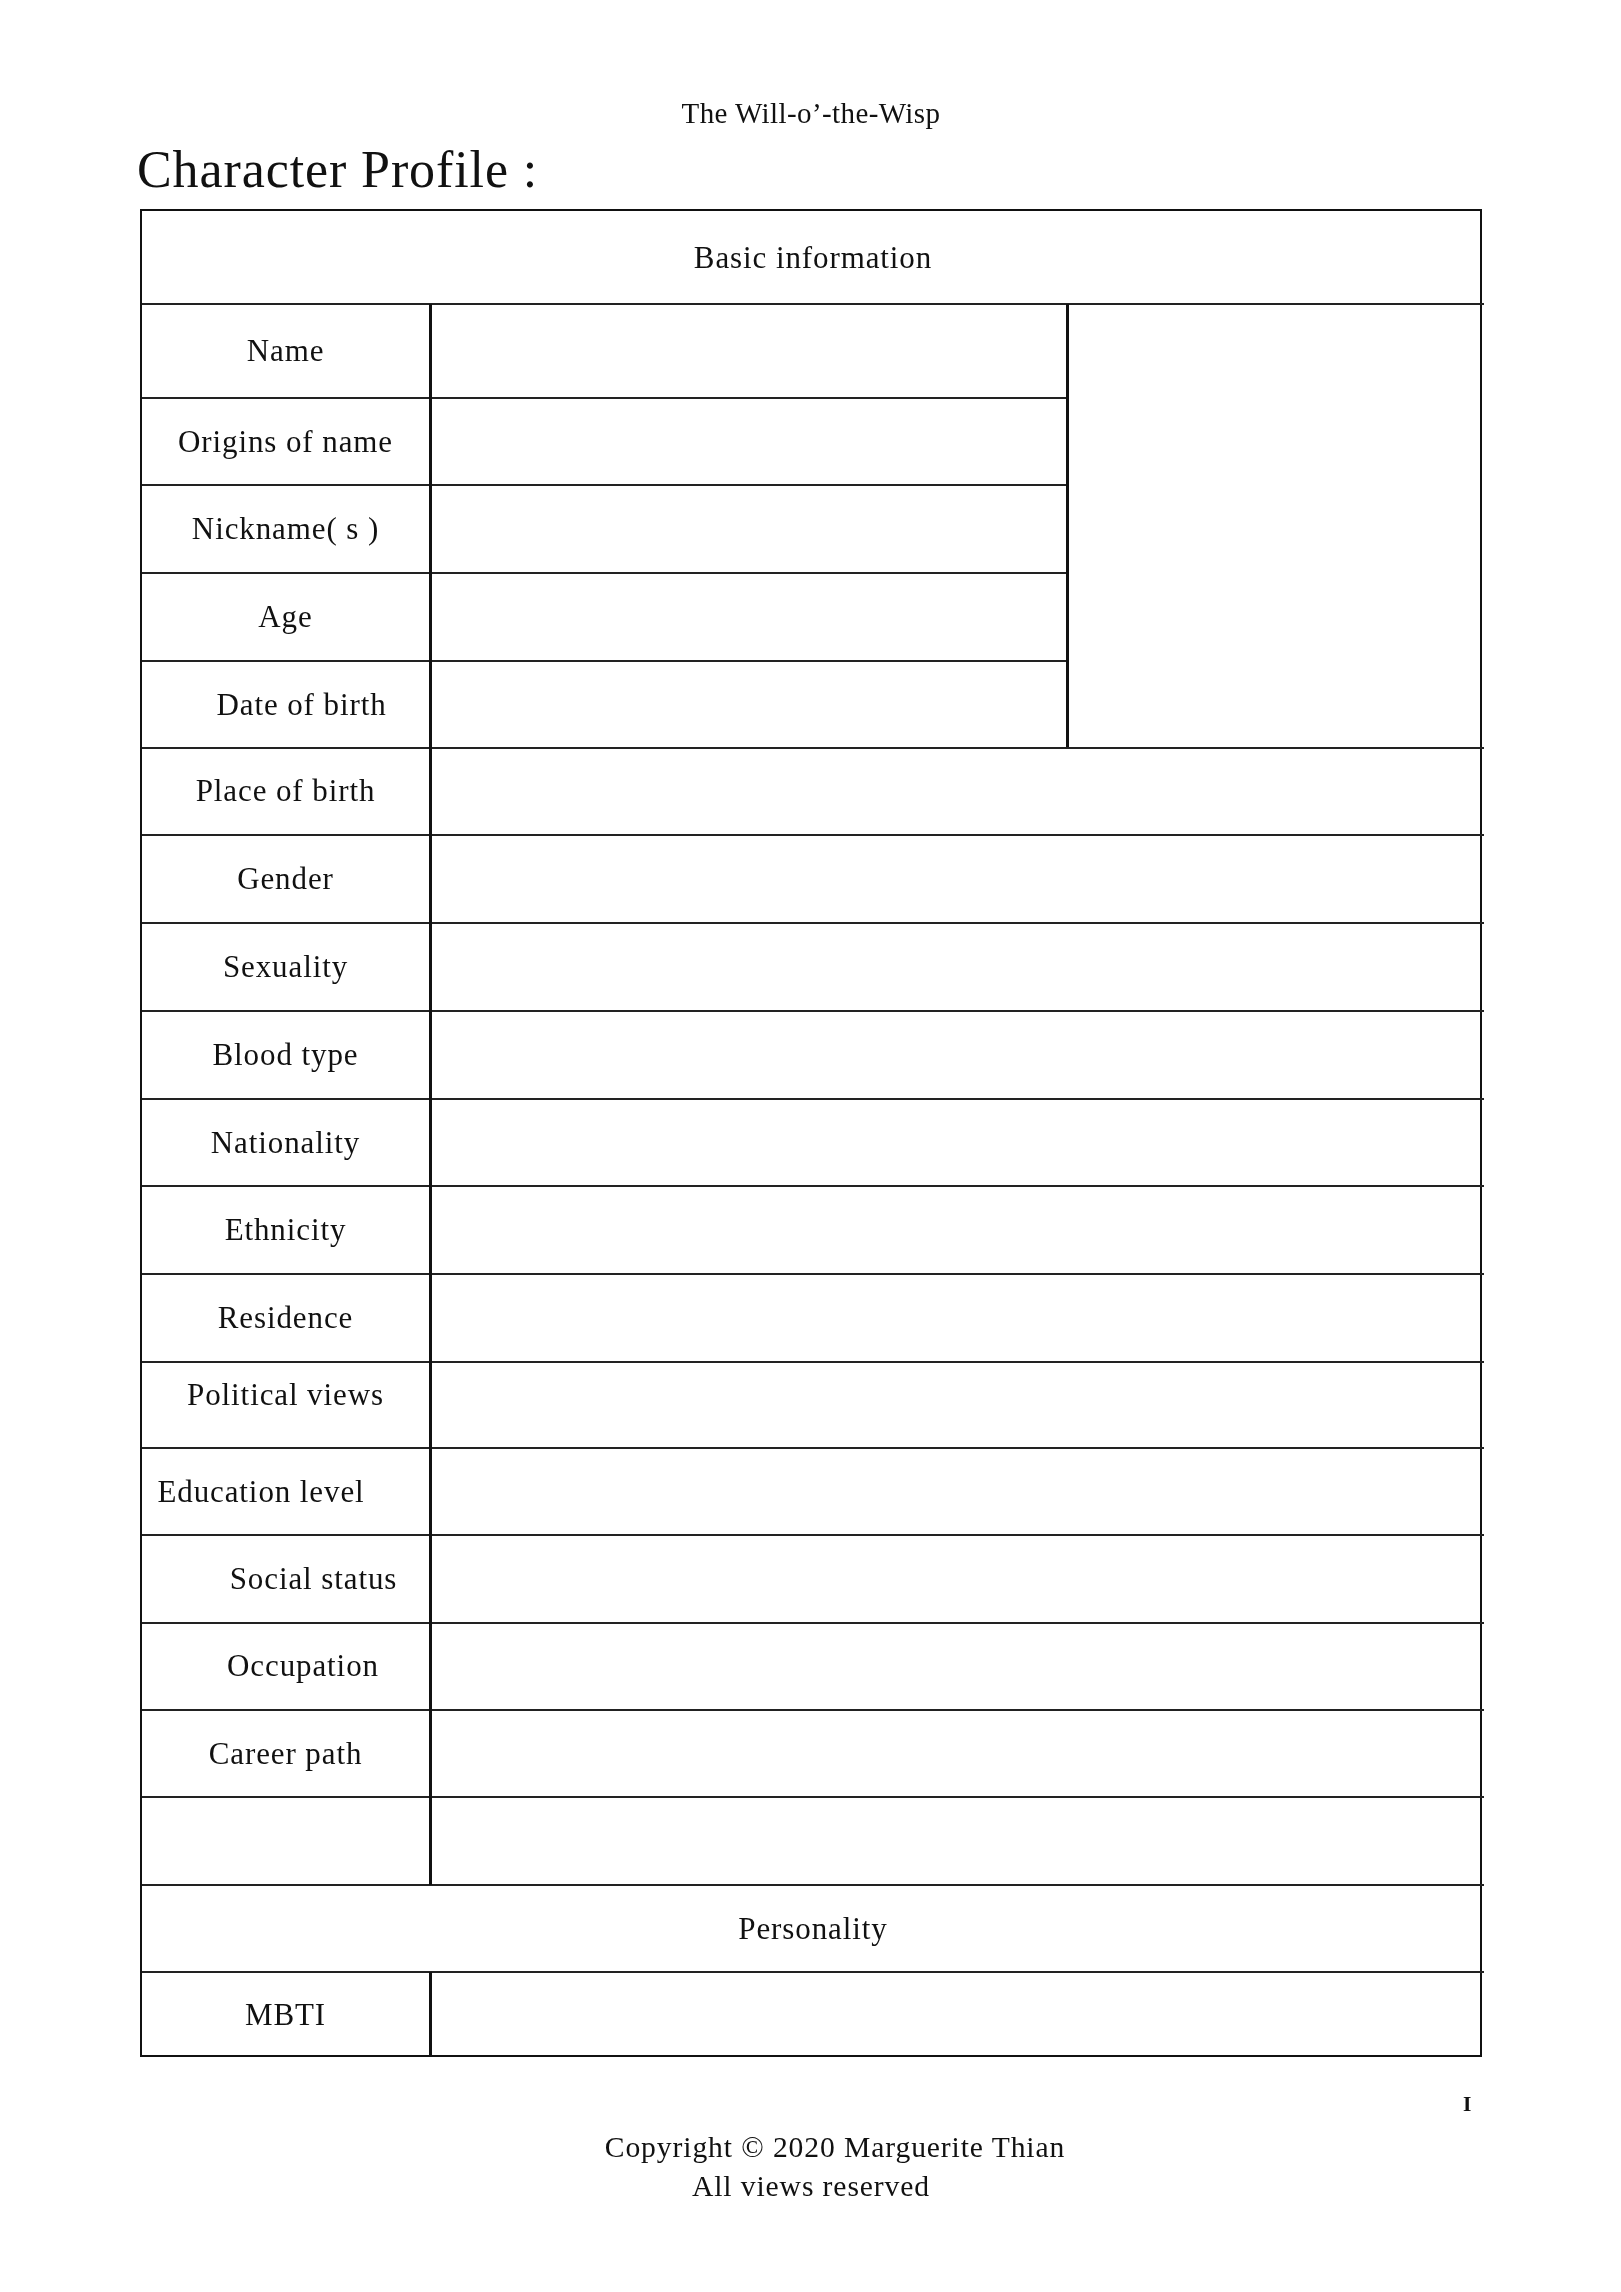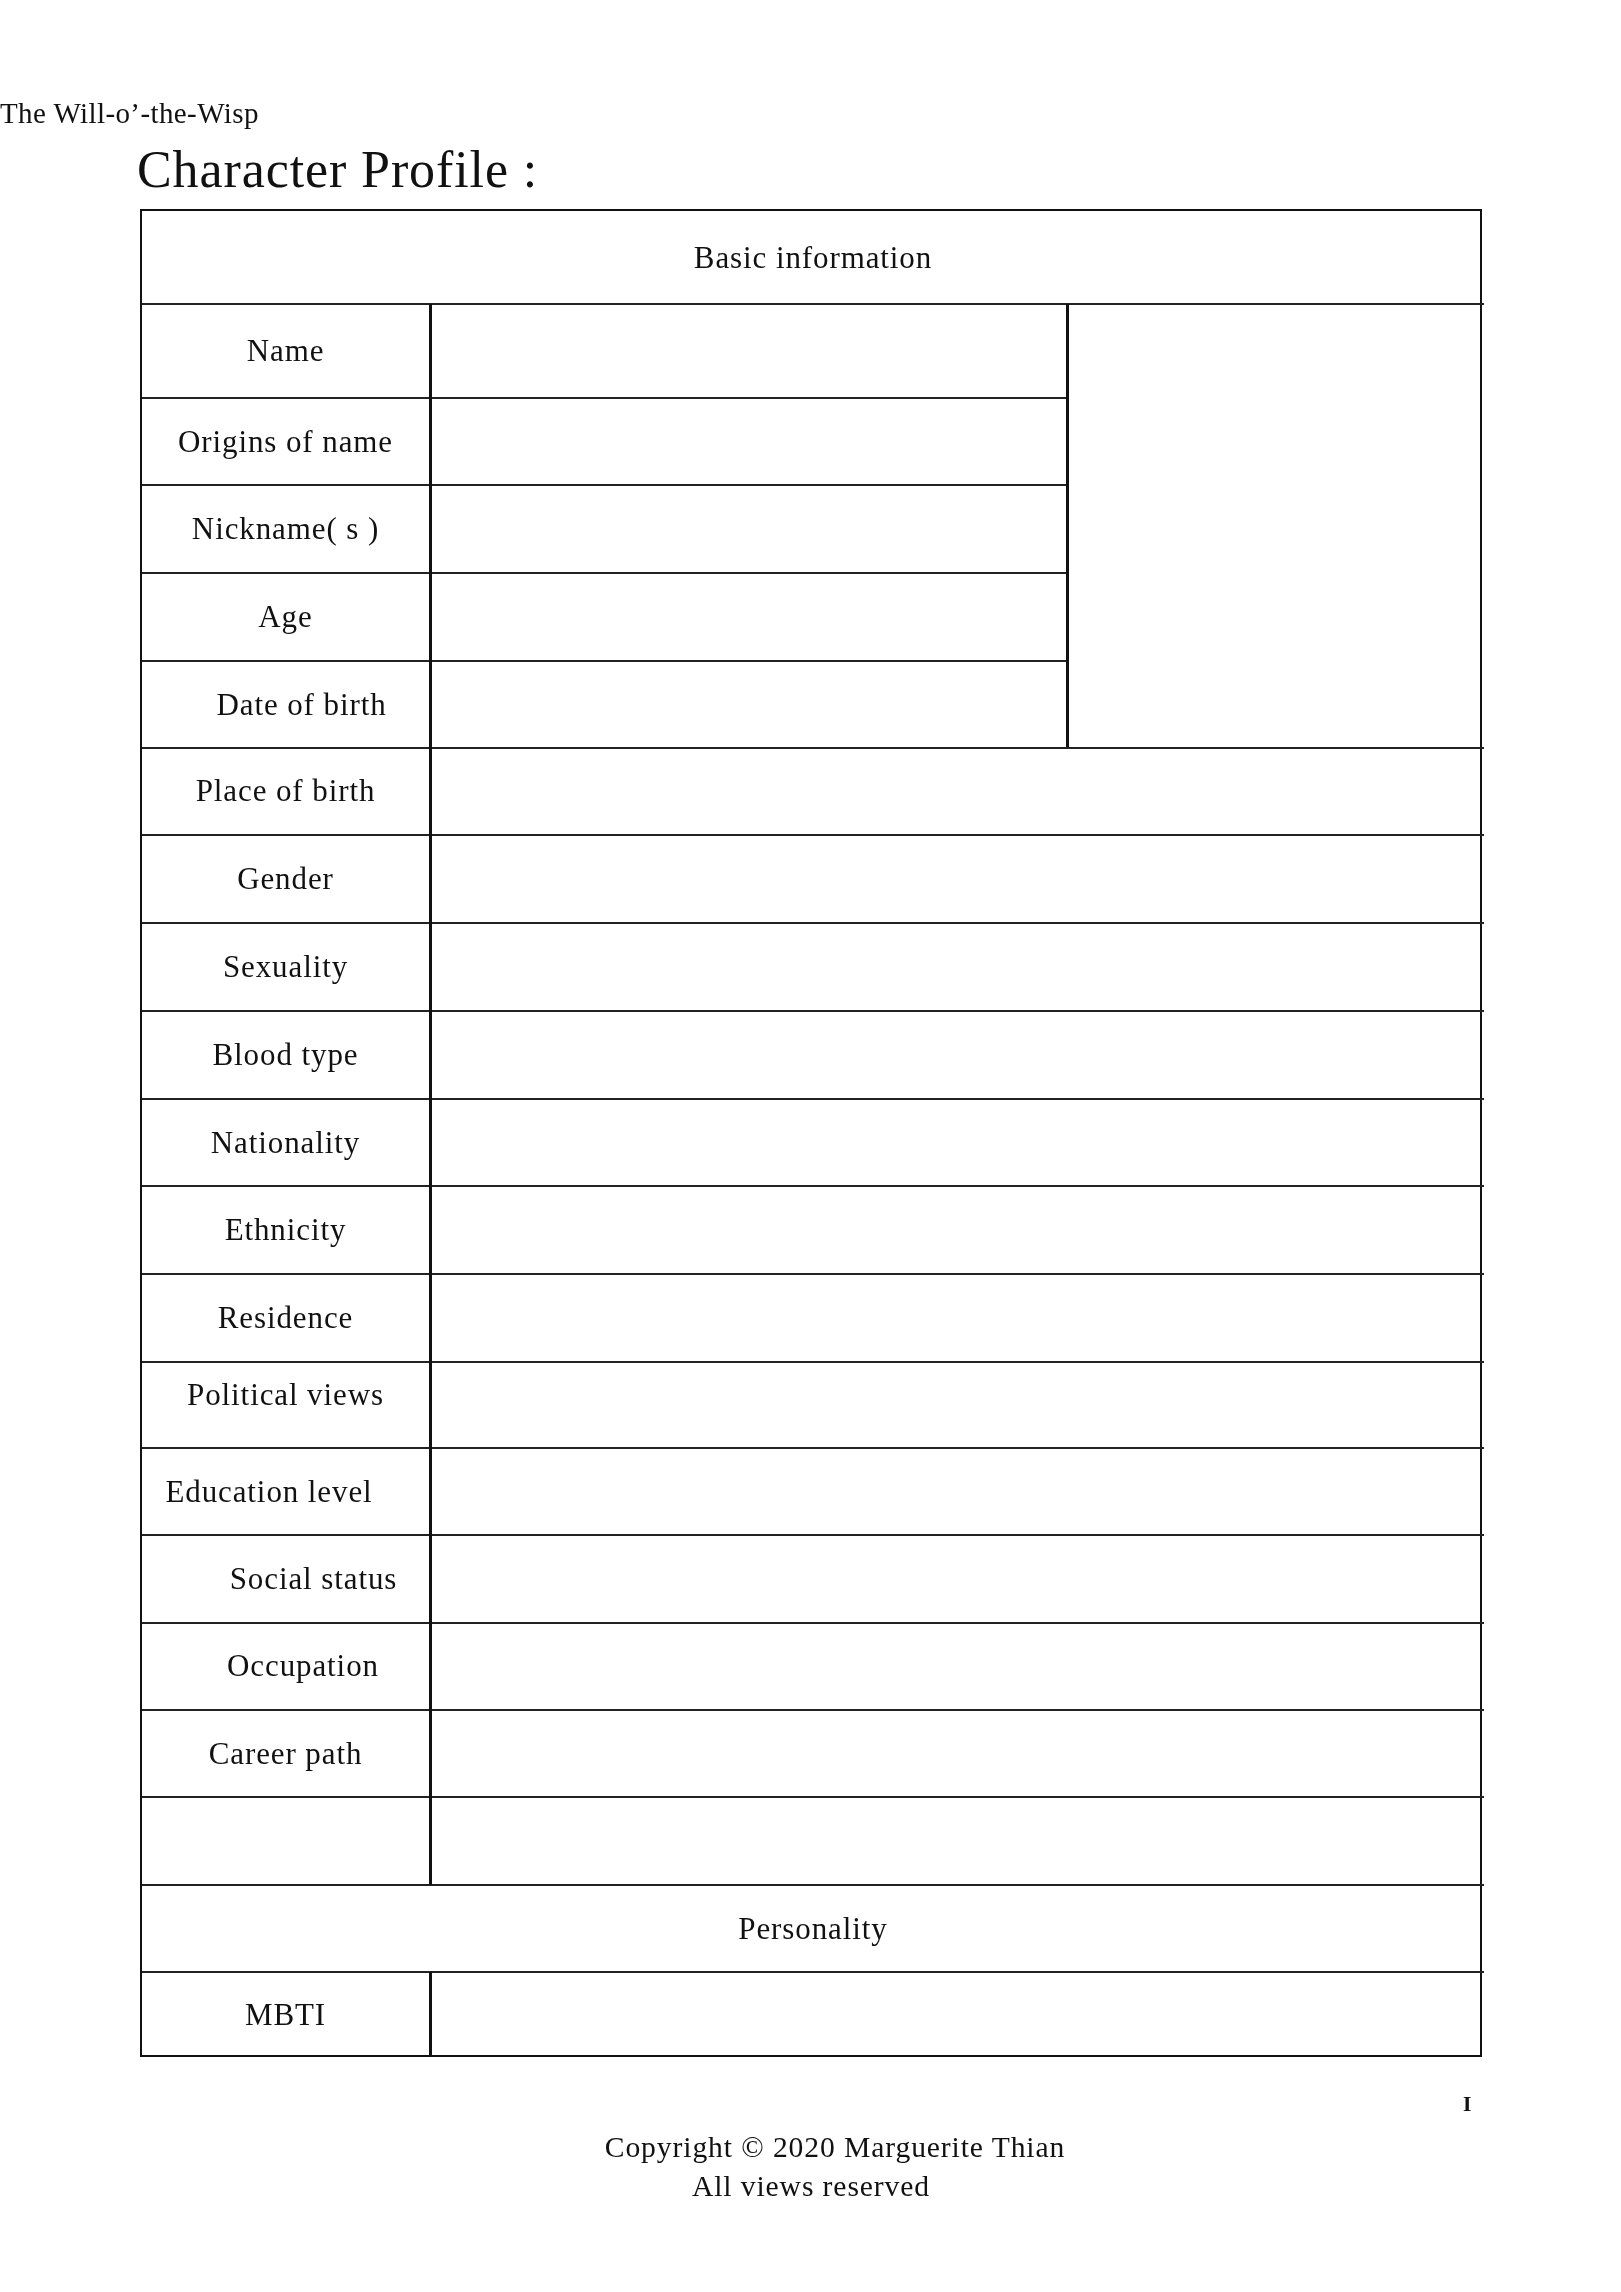--- a/index.html
+++ b/index.html
@@ -2,21 +2,21 @@
 <html style="font-size:14.3px"><head>
 <meta charset="utf-8">
 <style>
   html, body { margin: 0; padding: 0; background: #ffffff; }
   body {
     width: 1622px; height: 2293px; position: relative; overflow: hidden;
     font-family: "Liberation Serif", "DejaVu Serif", serif; color: #111111;
   }
   .running-head {
     position: absolute; left: 0; width: 1622px; top: 97px;
-    font-size: 29px; letter-spacing: 0.4px;
+    text-align: center; font-size: 29px; letter-spacing: 0.4px;
   }
   .page-title {
     position: absolute; left: 137px; top: 140px;
     font-size: 52px; letter-spacing: 0.9px; white-space: nowrap;
   }
   .sheet {
     position: absolute; left: 140px; top: 209px; width: 1342px; height: 1848px;
     border: 2.7px solid #111; box-sizing: border-box;
   }
   .hline { position: absolute; height: 1.8px; background: #222; }
@@ -76,21 +76,21 @@
     <div class="hline" style="left: 0px; top: 974px; width: 1342px;"></div>
     <div class="cell-text" style="left: 0px; top: 975px; width: 287px; height: 88px;">Ethnicity</div>
     <div class="value-cell" style="left: 287px; top: 975px; width: 1055px; height: 88px;"></div>
     <div class="hline" style="left: 0px; top: 1062px; width: 1342px;"></div>
     <div class="cell-text" style="left: 0px; top: 1063px; width: 287px; height: 88px;">Residence</div>
     <div class="value-cell" style="left: 287px; top: 1063px; width: 1055px; height: 88px;"></div>
     <div class="hline" style="left: 0px; top: 1150px; width: 1342px;"></div>
     <div class="cell-text" style="left: 0px; top: 1151px; width: 287px; height: 65px; border-radius: 7px;">Political views</div>
     <div class="value-cell" style="left: 287px; top: 1151px; width: 1055px; height: 86px;"></div>
     <div class="hline" style="left: 0px; top: 1236px; width: 1342px;"></div>
-    <div class="cell-text" style="left: 8px; top: 1237px; width: 238px; height: 87px;">Education level</div>
+    <div class="cell-text" style="left: 0px; top: 1237px; width: 238px; height: 87px;">Education level</div>
     <div class="value-cell" style="left: 287px; top: 1237px; width: 1055px; height: 87px;"></div>
     <div class="hline" style="left: 0px; top: 1323px; width: 1342px;"></div>
     <div class="cell-text" style="left: 0px; top: 1324px; width: 287px; height: 88px; padding-left: 28px;">Social status</div>
     <div class="value-cell" style="left: 287px; top: 1324px; width: 1055px; height: 88px;"></div>
     <div class="hline" style="left: 0px; top: 1411px; width: 1342px;"></div>
     <div class="cell-text" style="left: 0px; top: 1411px; width: 322px; height: 88px;">Occupation</div>
     <div class="value-cell" style="left: 287px; top: 1411px; width: 1055px; height: 88px;"></div>
     <div class="hline" style="left: 0px; top: 1498px; width: 1342px;"></div>
     <div class="cell-text" style="left: 0px; top: 1499px; width: 287px; height: 87px;">Career path</div>
     <div class="value-cell" style="left: 287px; top: 1499px; width: 1055px; height: 87px;"></div>

